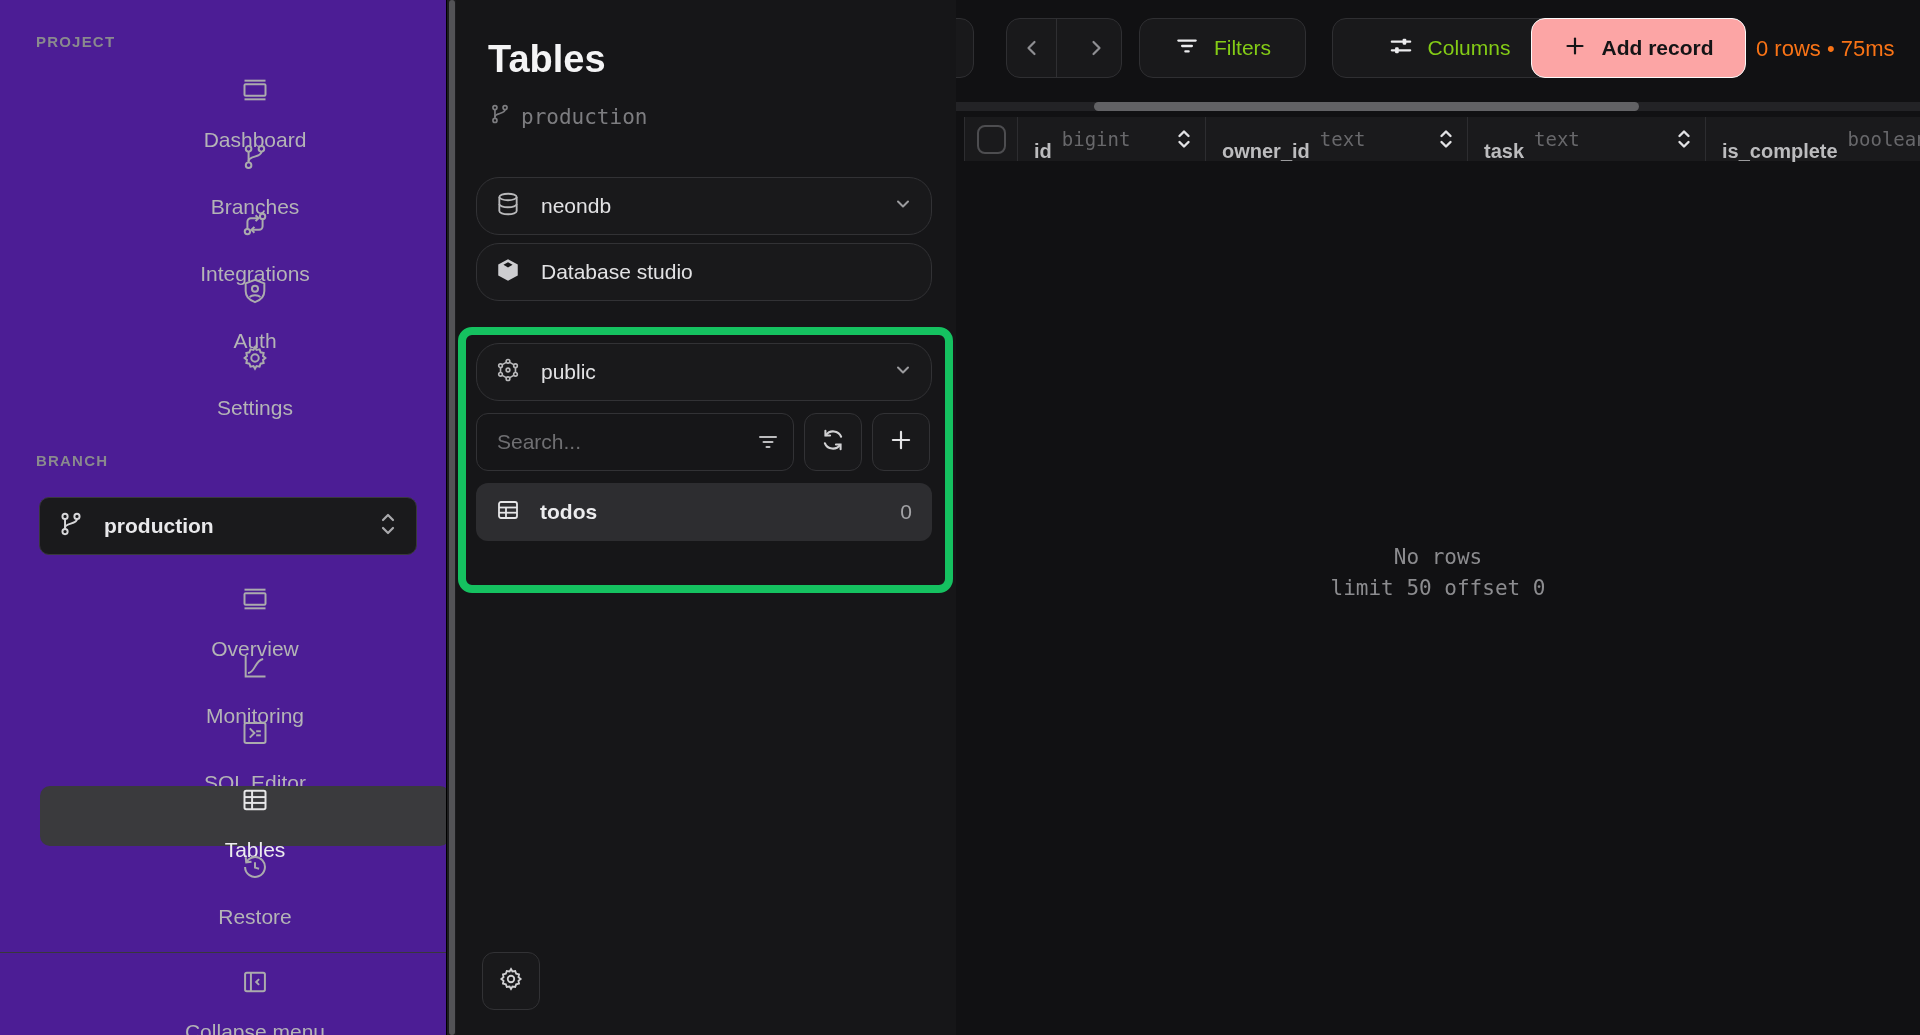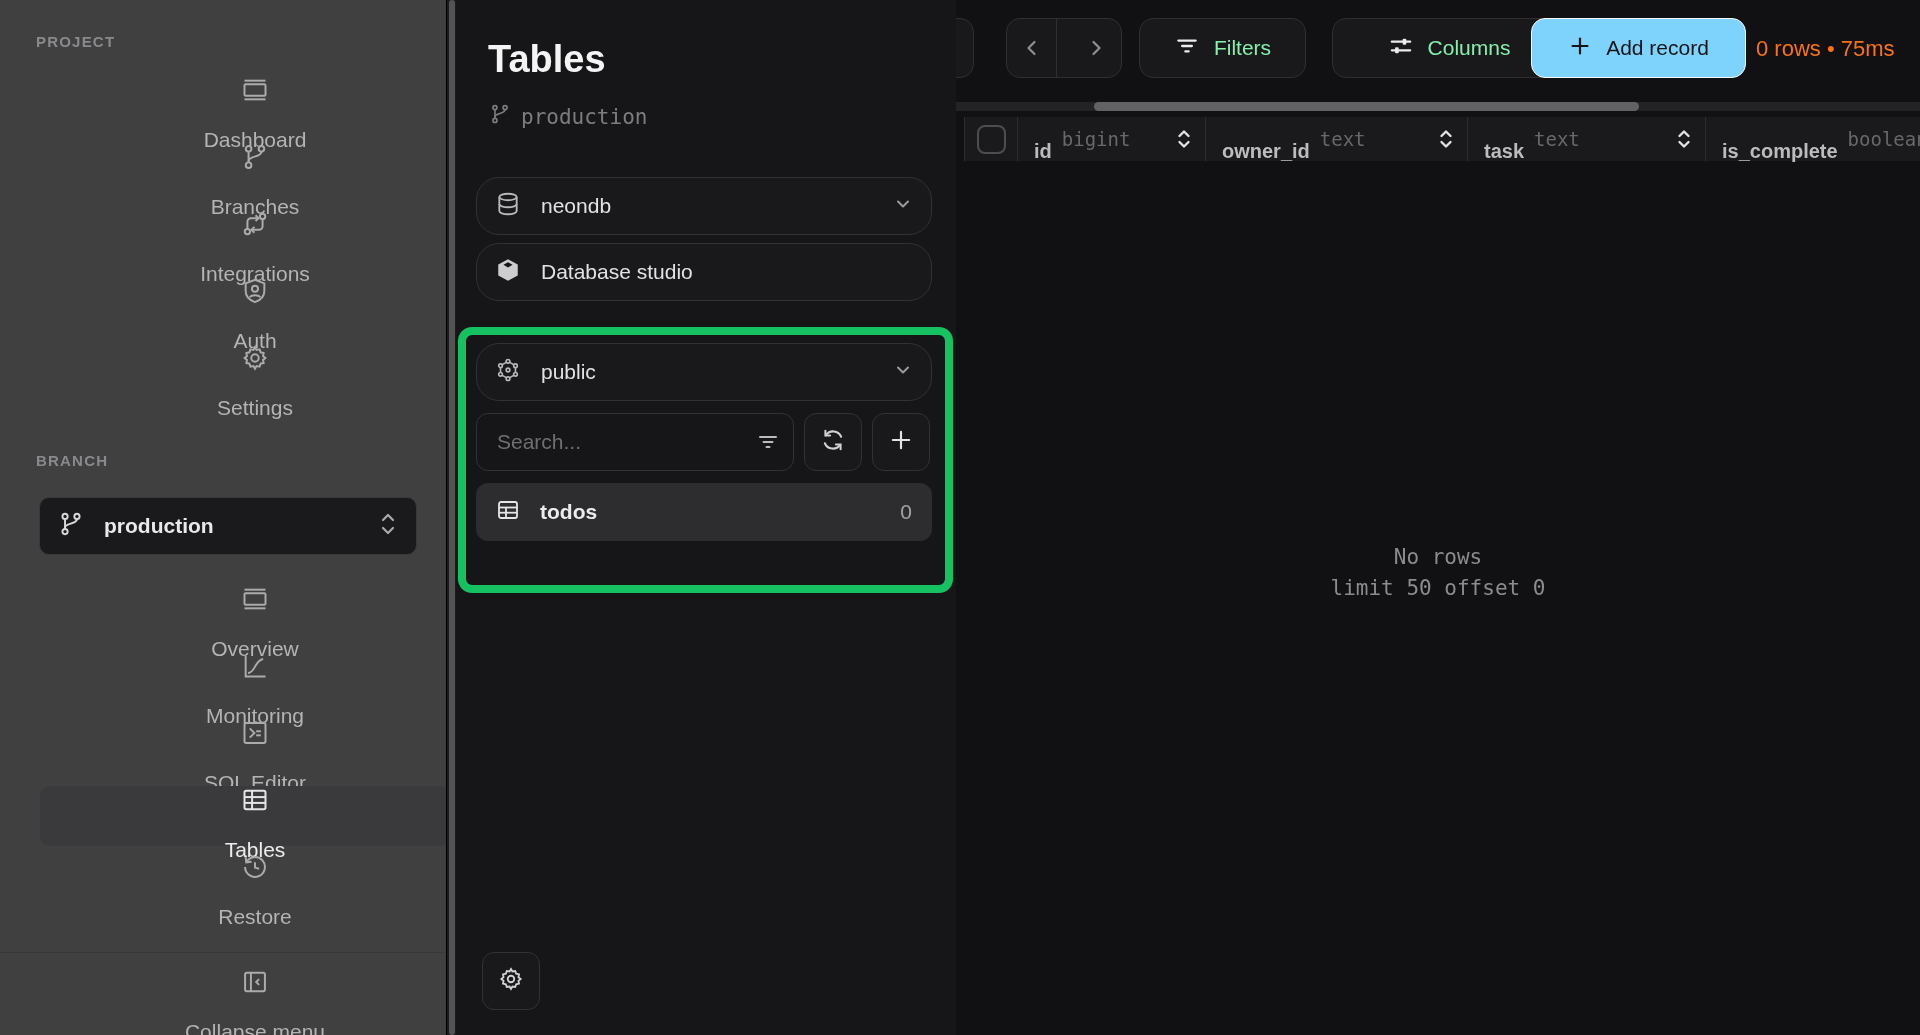--- a/index.html
+++ b/index.html
@@ -1,21 +1,21 @@
 <!DOCTYPE html>
 <html><head>
 <meta charset="utf-8">
 <style>
   * { margin:0; padding:0; box-sizing:border-box; }
   html,body { width:1920px; height:1035px; overflow:hidden; background:#0f0f11;
               font-family:"Liberation Sans", sans-serif; }
   .app { position:relative; width:1920px; height:1035px; display:flex; }
 
   
-  .sidebar { position:relative; width:456px; height:100%; background:#404040; flex:0 0 auto; }
+  .sidebar { position:relative; width:456px; height:100%; background:#4c1d95; flex:0 0 auto; }
   .side-label { position:absolute; left:36px; font-size:15px; font-weight:700;
                 letter-spacing:1.2px; color:#8a8a8e; }
   .nav-group { position:absolute; left:40px; right:6px; display:flex; flex-direction:column; gap:7px; }
   .nav-item { height:60px; display:flex; align-items:center; gap:24px; padding-left:20px;
               border-radius:10px; color:#b4b4b6; font-size:21px; cursor:pointer;flex-direction:column; }
   .nav-item.selected { background:#3a3a3d; color:#ececee; }
   .nav-item .ic { width:28px; height:28px; flex:0 0 auto; display:flex; align-items:center; justify-content:center; }
   .nav-item svg { stroke:#ababad; }
   .nav-item.selected svg { stroke:#e6e6e8; }
 
@@ -63,28 +63,28 @@
   .table-row .count { color:#a3a3a6; font-weight:400; }
 
   .gear-btn { position:absolute; left:26px; top:952px; width:58px; height:58px;
               border:1px solid #323235; border-radius:12px; background:#19191b;
               display:flex; align-items:center; justify-content:center; cursor:pointer; }
 
   
   .data-panel { position:relative; flex:1; height:100%; background:#111113; overflow:hidden; }
   .toolbar-btn { position:absolute; top:18px; height:60px; border:1px solid #2f2f32; border-radius:14px;
                  background:#19191b; display:flex; align-items:center; justify-content:center; gap:14px;
-                 color:#86efac; font-size:21px; cursor:pointer; }
+                 color:#84cc16; font-size:21px; cursor:pointer; }
   .cutoff-btn { left:-28px; width:46px; }
   .pager { left:50px; width:116px; padding:0; }
   .pager .half { width:50%; height:100%; display:flex; align-items:center; justify-content:center; cursor:pointer; }
   .pager .half:first-child { border-right:1px solid #2f2f32; }
   .btn-filters { left:183px; width:167px; }
   .btn-columns { left:376px; width:234px; }
-  .btn-add { left:575px; width:215px; background:#7dd3fc; border-color:#fafafa; color:#141416; font-weight:400; }
+  .btn-add { left:575px; width:215px; background:#fca5a5; border-color:#fafafa; color:#141416; font-weight:700; }
   .row-status { position:absolute; top:36px; left:800px; color:#f97316; font-size:22px; white-space:nowrap; }
 
   .hscroll { position:absolute; top:102px; left:0; right:0; height:9px; background:#232326; }
   .hscroll .thumb { position:absolute; left:138px; top:0; width:545px; height:9px; background:#626265; border-radius:5px; }
 
   .grid-header { position:absolute; top:117px; left:8px; height:44px; display:flex; background:#1a1a1c; }
   .gh-cell { position:relative; height:100%; border-right:1px solid #2d2d30; display:flex;
              align-items:center; padding-left:16px; gap:10px; flex:0 0 auto; }
   .gh-cell:first-child { border-left:1px solid #2d2d30; }
   .gh-name { color:#bcbcbe; font-size:20px; font-weight:700;margin-top:25px; }

